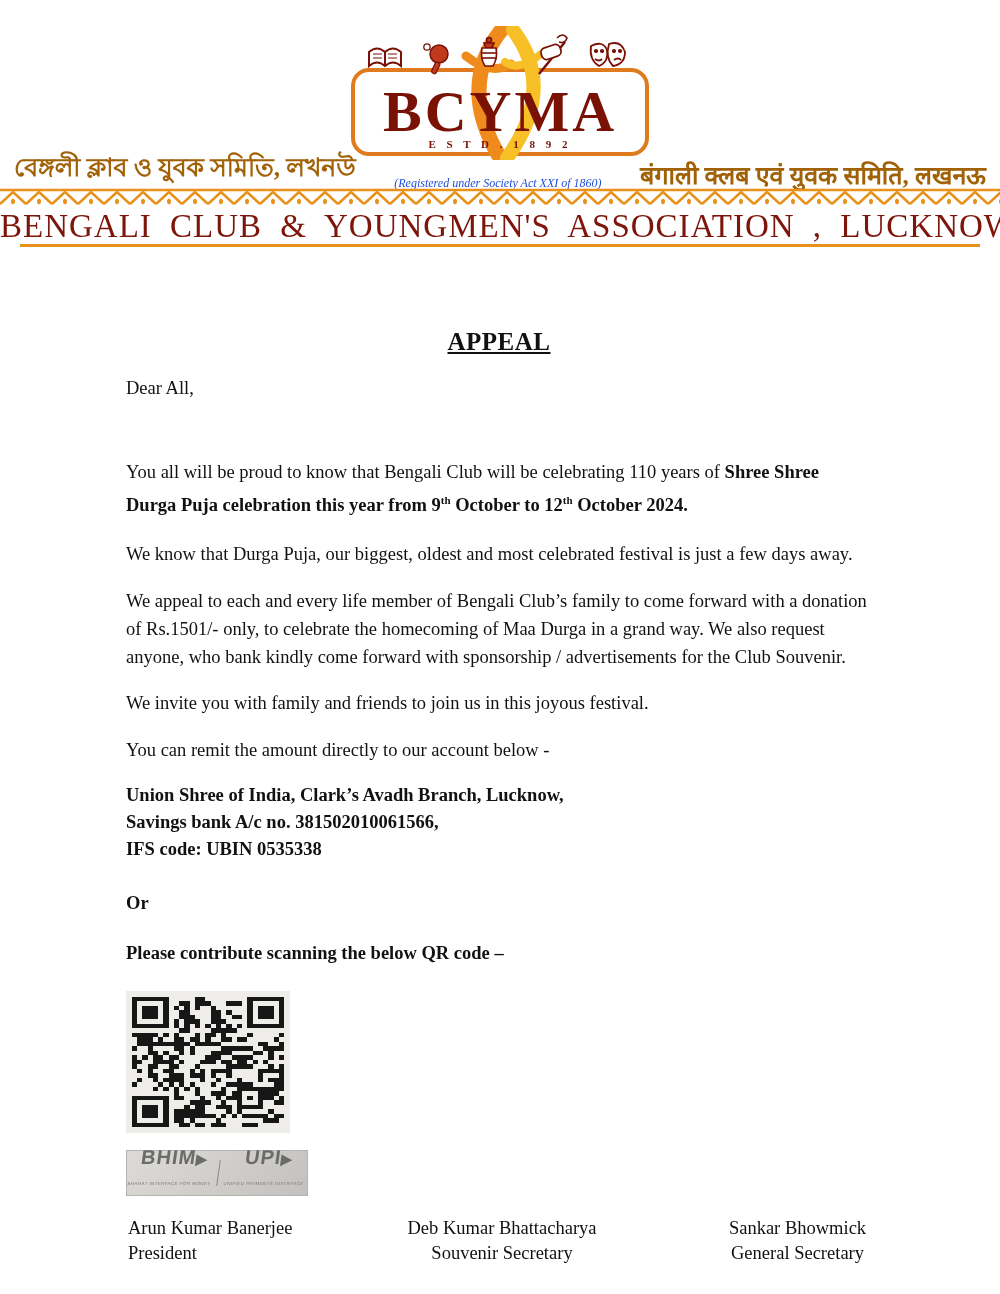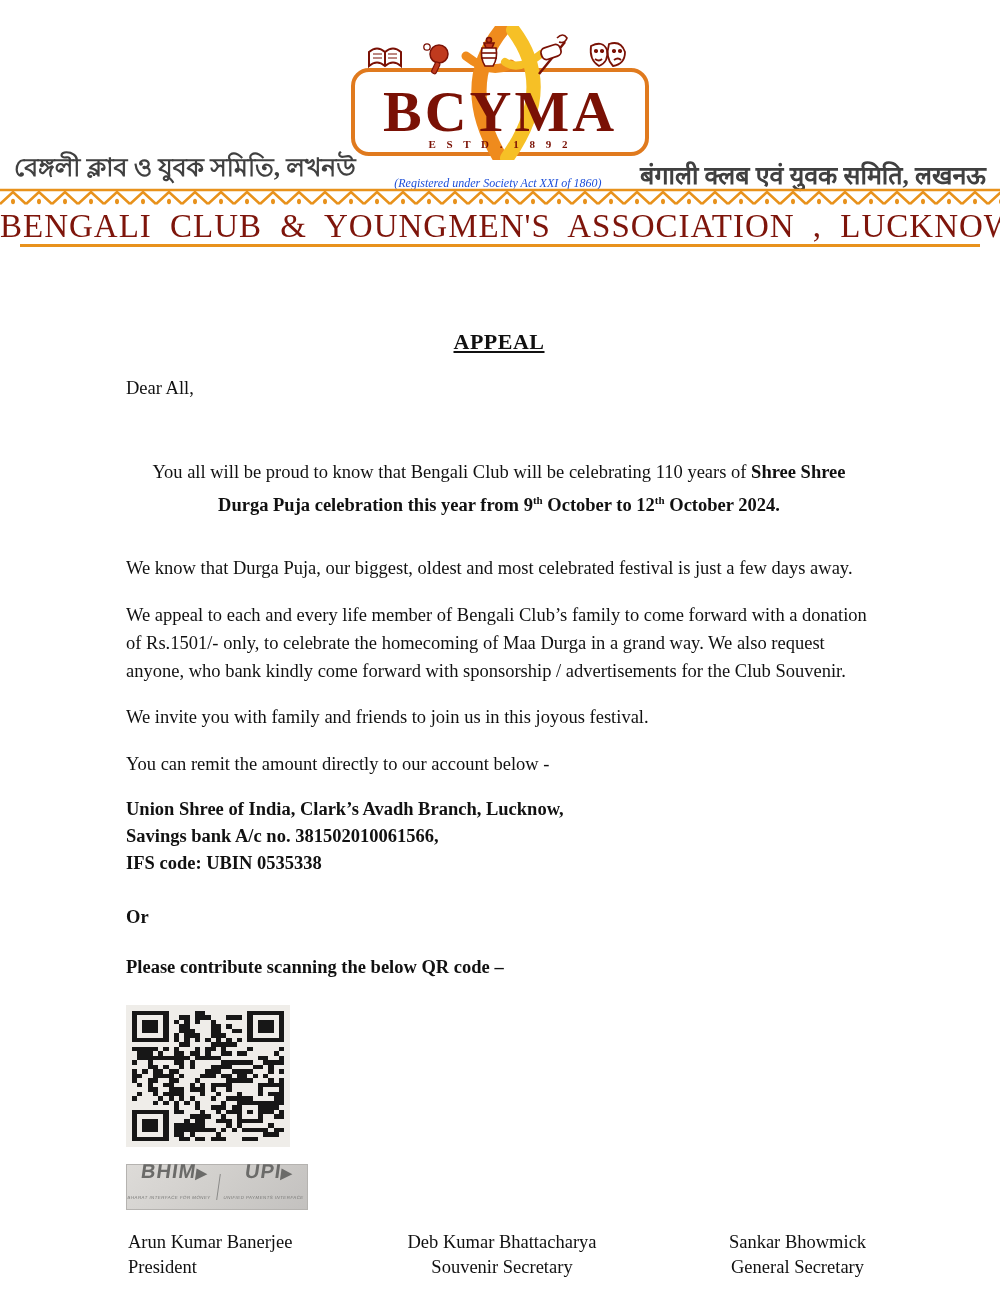--- a/index.html
+++ b/index.html
@@ -9,43 +9,43 @@
     overflow:hidden;
   }
   
   .header{position:relative;height:264px;margin-top:24px;}
   .logo-wrap{position:absolute;left:50%;transform:translateX(-50%);top:2px;width:310px;height:134px;}
   .script-row{
     position:absolute;top:124px;left:0;right:0;display:flex;
     justify-content:space-between;align-items:flex-end;padding:0 14px;
   }
   .script-left,.script-right{
-    font-size:25px;font-weight:bold;color:#404040;white-space:nowrap;
+    font-size:25px;font-weight:bold;color:#a16207;white-space:nowrap;
     font-family:"Liberation Serif",serif;
   }
   .registered{
     font-size:12px;font-style:italic;color:#1d4ed8;white-space:nowrap;
     padding-bottom:0;font-family:"Liberation Serif",serif;
   }
   .zigzag{position:absolute;top:164px;left:0;width:100%;height:22px;}
   .assoc-title{
     position:absolute;top:184px;left:0;width:100%;text-align:center;
     font-size:33px;color:#7e150b;letter-spacing:1px;word-spacing:9px;white-space:nowrap;
   }
   .title-rule{position:absolute;top:220px;left:2%;width:96%;height:3px;background:#e8921c;}
   
   .content{padding:0 128px 0 126px;font-size:18.5px;line-height:28px;}
   .appeal{
-    margin-top:40px;text-align:center;font-weight:bold;font-size:22px;
+    margin-top:40px;text-align:center;font-weight:bold;font-size:25px;
     text-decoration:underline;letter-spacing:.5px;
   }
   .salutation{margin-top:66px;}
   .para{margin-top:18px;}
-  .p1{margin-top:56px;text-align:center;}
-  .p2{margin-top:35px;}
+  .p1{margin-top:56px;}
+  .p2{margin-top:21px;}
   .p3{margin-top:18px;}
   .p4{margin-top:17px;}
   .p5{margin-top:13px;}
   .bank{margin-top:12px;font-weight:bold;line-height:27px;}
   .or-line{margin-top:26px;font-weight:bold;}
   .qr-instruction{margin-top:22px;font-weight:bold;}
   b{font-weight:bold;}
   .sup{vertical-align:super;font-size:11px;font-weight:bold;}
   
   .qr-box{

